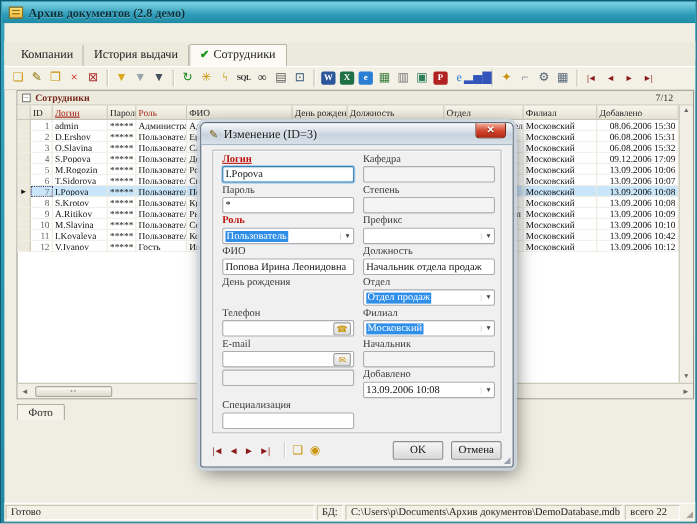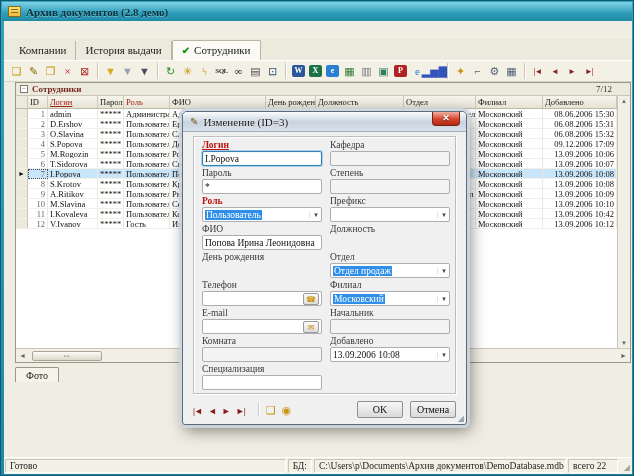--- a/index.html
+++ b/index.html
@@ -500,21 +500,20 @@
             </div>
           </div>
           <div class="fld">
             <div class="flabel">E-mail</div>
             <div class="tbox">
               <span></span>
               <span class="fbtn">✉</span>
             </div>
           </div>
           <div class="fld">
-            <div class="flabel">Комната</div>
             <div class="tbox dim">
               <span></span>
             </div>
           </div>
           <div class="fld">
             <div class="flabel">Специализация</div>
             <div class="tbox">
               <span></span>
             </div>
           </div>
@@ -534,20 +533,23 @@
           </div>
           <div class="fld">
             <div class="flabel">Префикс</div>
             <div class="combo">
               <span class="cval"></span>
               <span class="carr">▼</span>
             </div>
           </div>
           <div class="fld">
             <div class="flabel">Должность</div>
+            <div class="tbox">
+              <span>Начальник отдела продаж</span>
+            </div>
           </div>
           <div class="fld">
             <div class="flabel">Отдел</div>
             <div class="combo">
               <span class="cval hl">Отдел продаж</span>
               <span class="carr">▼</span>
             </div>
           </div>
           <div class="fld">
             <div class="flabel">Филиал</div>

